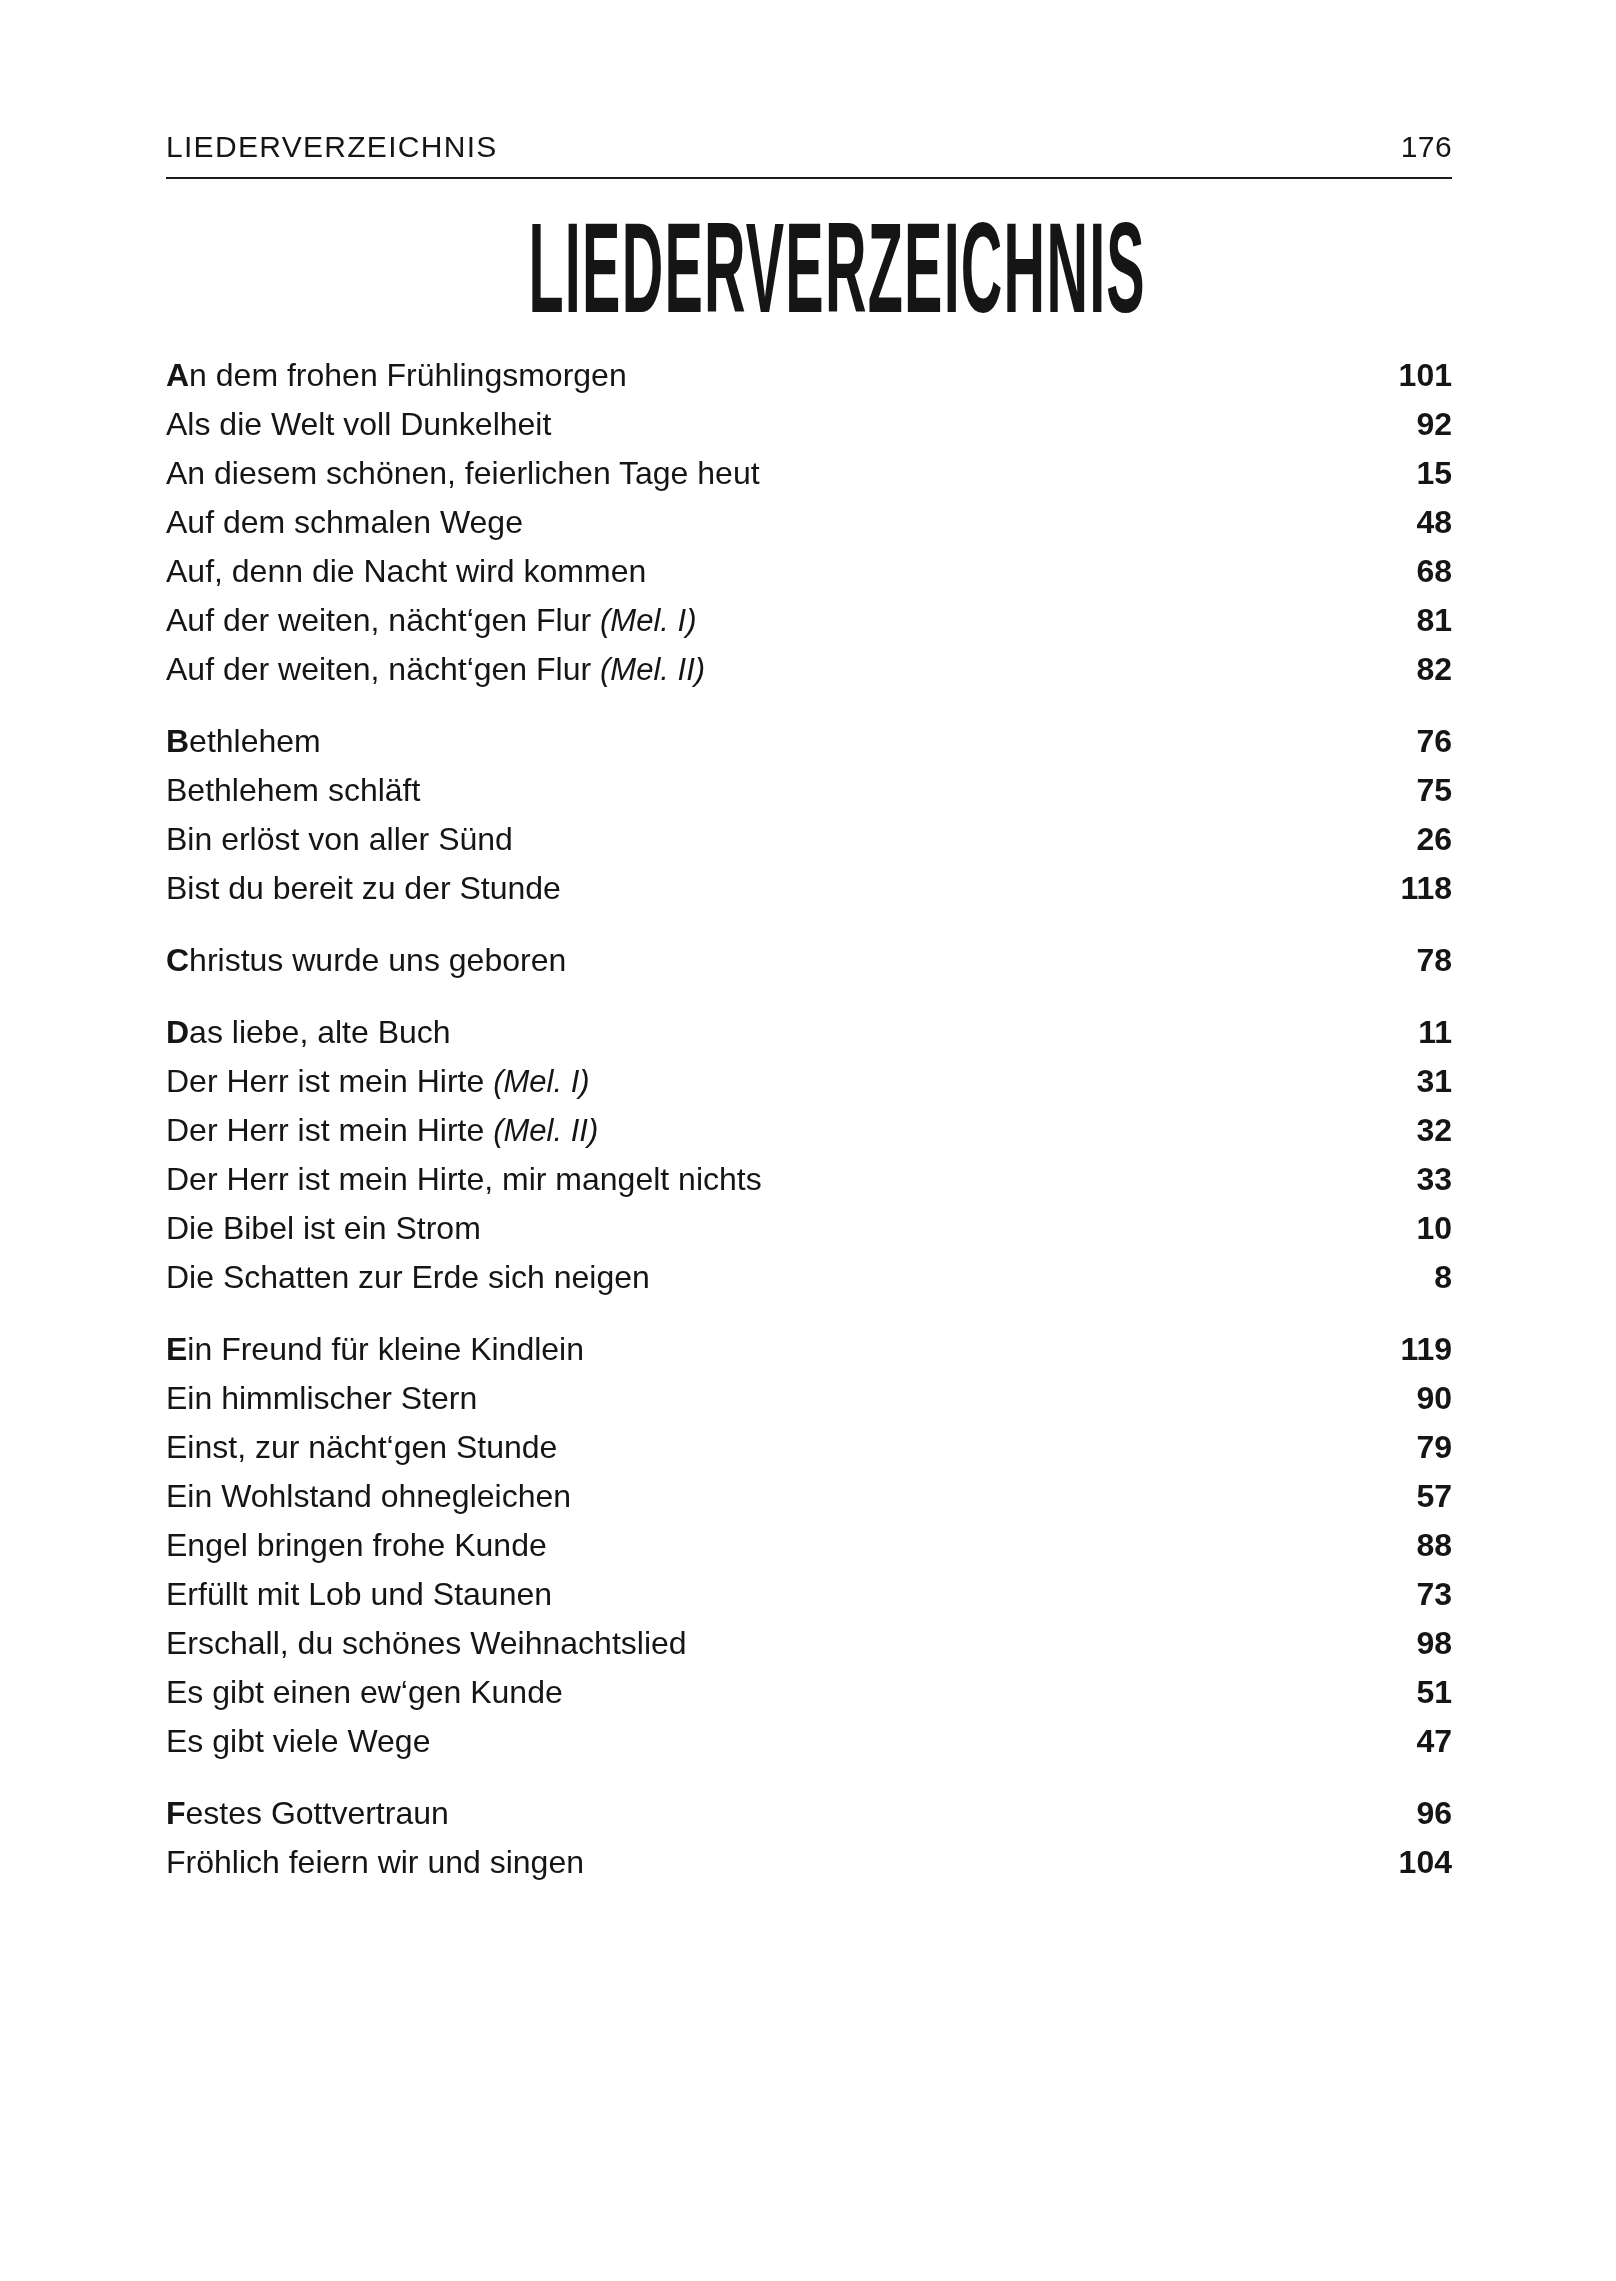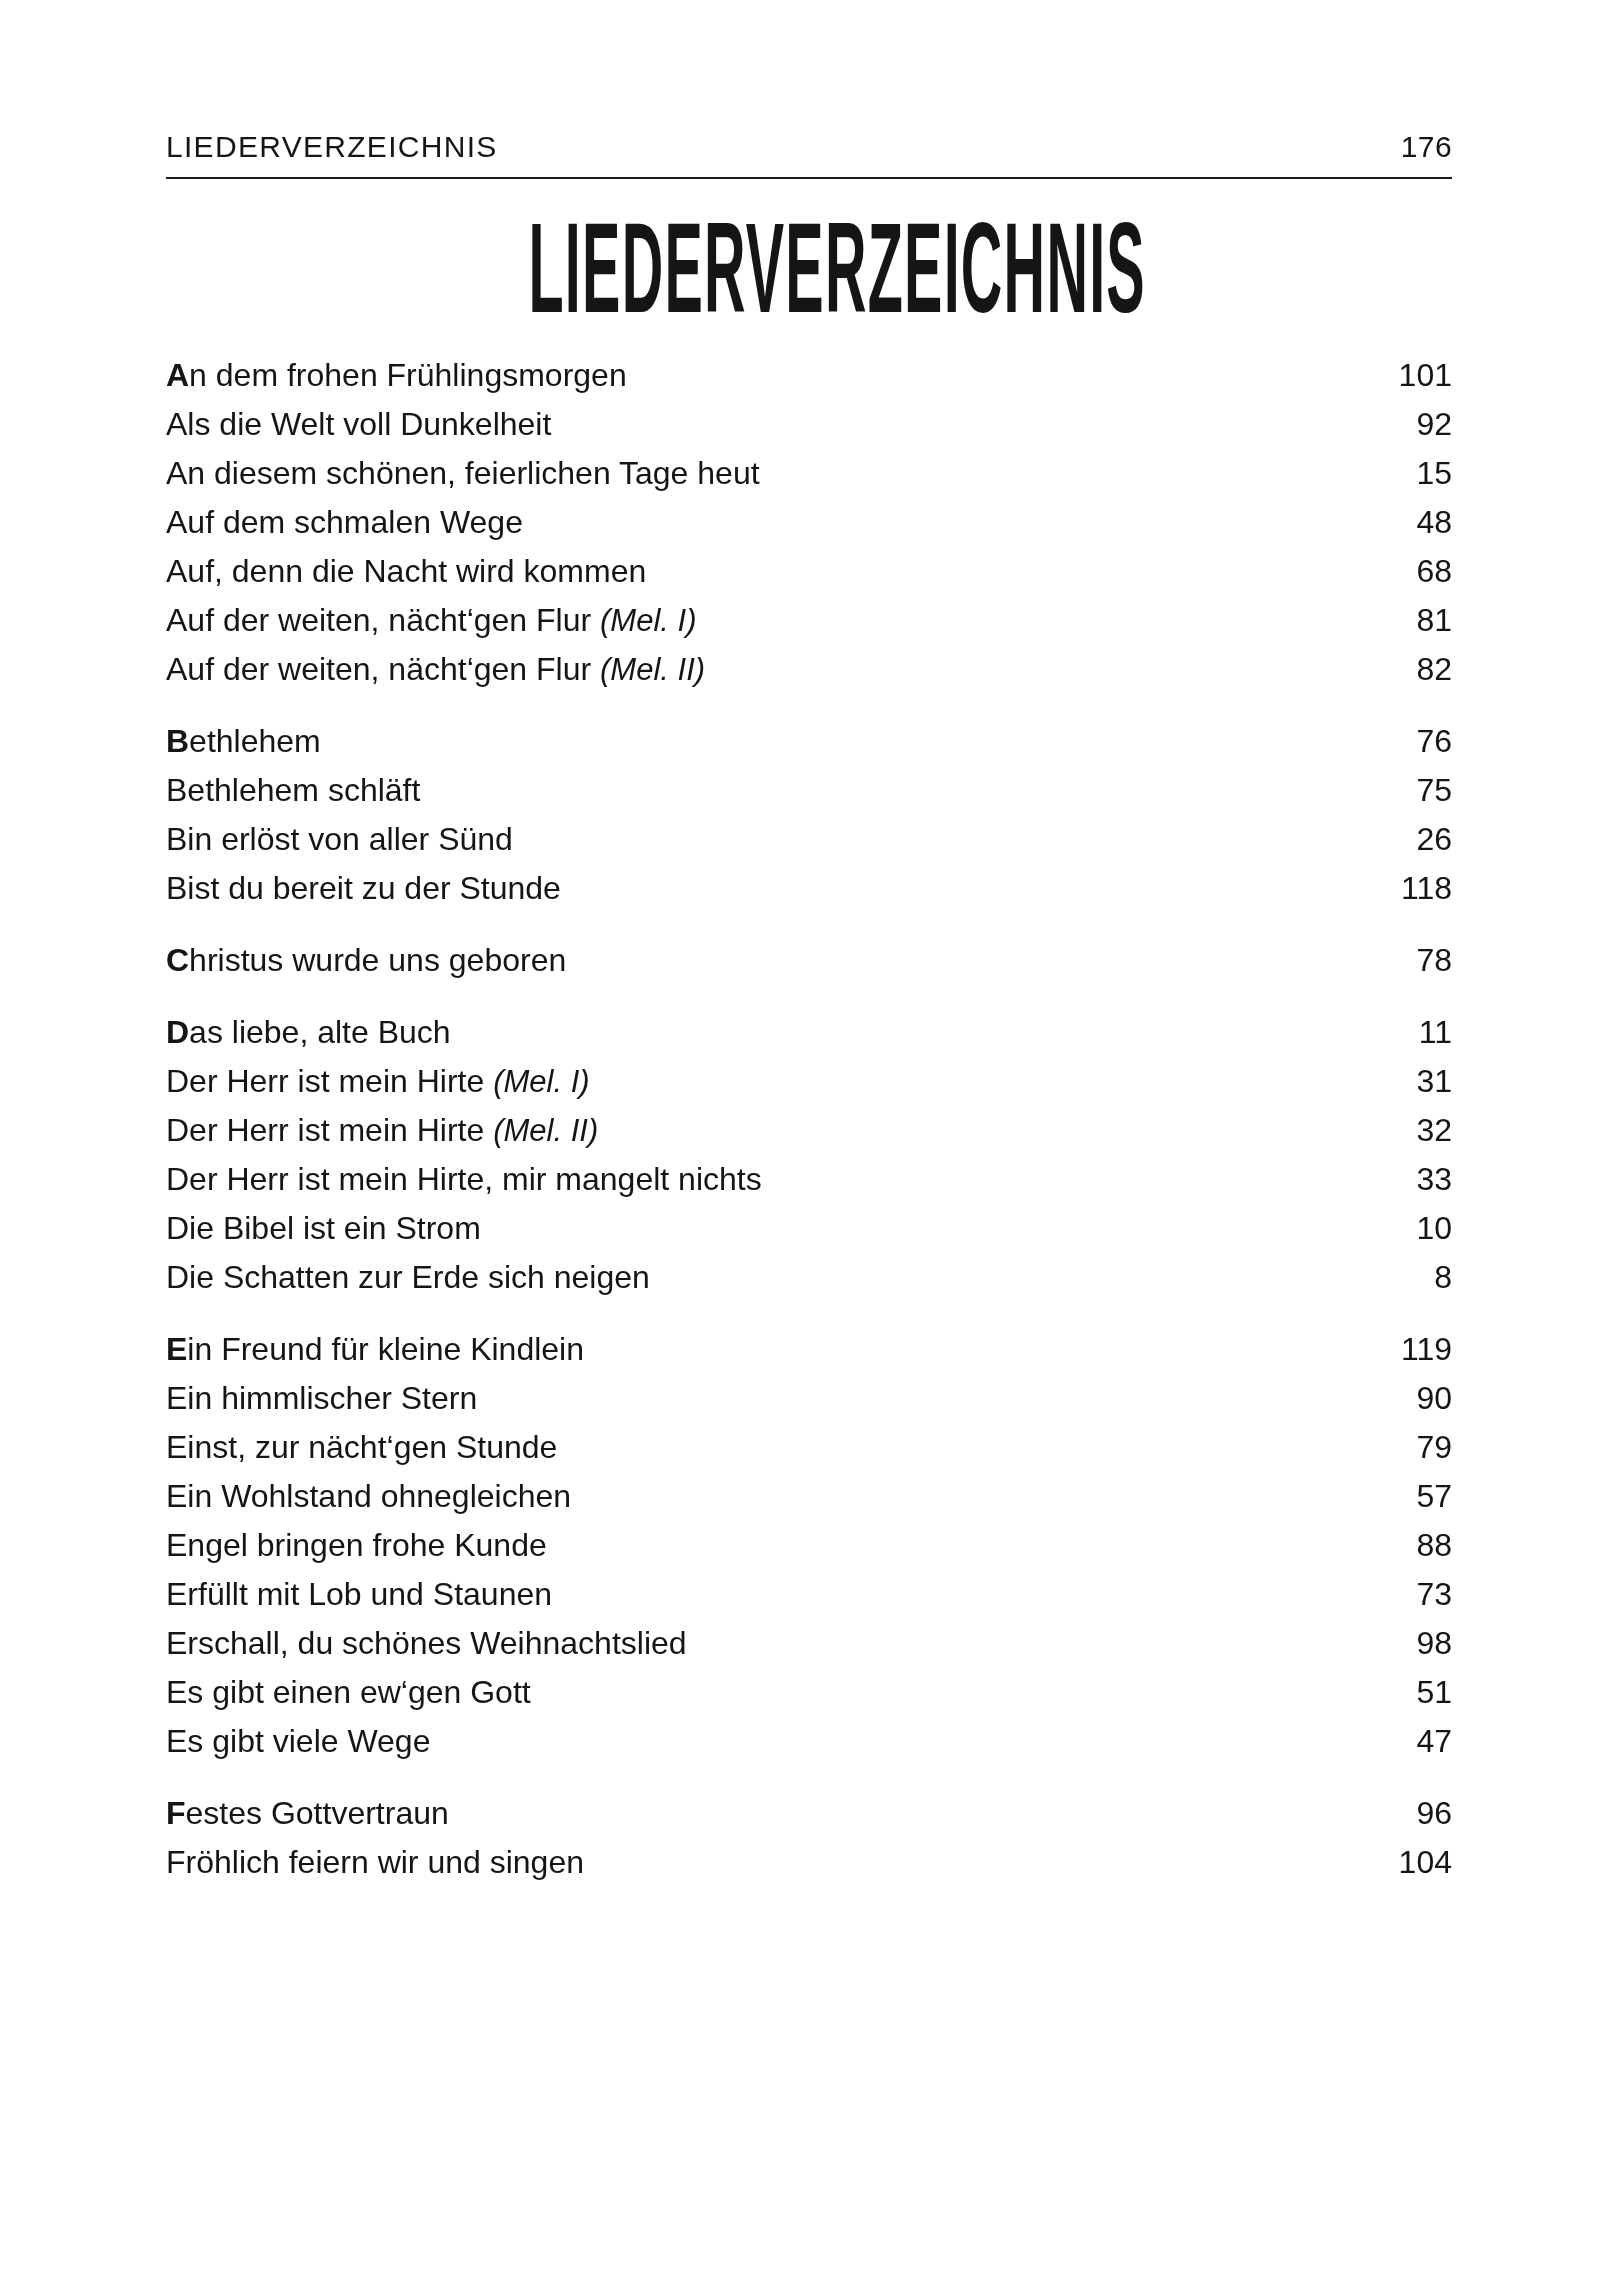--- a/index.html
+++ b/index.html
@@ -86,20 +86,21 @@
     background-size: 9.4px 9.4px;
     background-position: 0 29px;
     background-repeat: repeat-x;
     min-width: 0;
   }
   .entry .pagenum {
     flex: 0 0 auto;
     min-width: 55px;
     text-align: right;
     white-space: nowrap;
+    font-weight: bold;
   }
 </style>
 </head>
 <body>
 
 <div class="page">
 
   <div class="running-header">
     <span>LIEDERVERZEICHNIS</span>
     <span class="pageno">176</span>
@@ -238,21 +239,21 @@
     <span class="title">Erfüllt mit Lob und Staunen</span>
     <span class="leader"></span>
     <span class="pagenum">73</span>
   </div>
         <div class="entry">
     <span class="title">Erschall, du schönes Weihnachtslied</span>
     <span class="leader"></span>
     <span class="pagenum">98</span>
   </div>
         <div class="entry">
-    <span class="title">Es gibt einen ew‘gen Gott</span>
+    <span class="title">Es gibt einen ew‘gen Kunde</span>
     <span class="leader"></span>
     <span class="pagenum">51</span>
   </div>
         <div class="entry">
     <span class="title">Es gibt viele Wege</span>
     <span class="leader"></span>
     <span class="pagenum">47</span>
   </div>
       </div>
       <div class="song-group">

